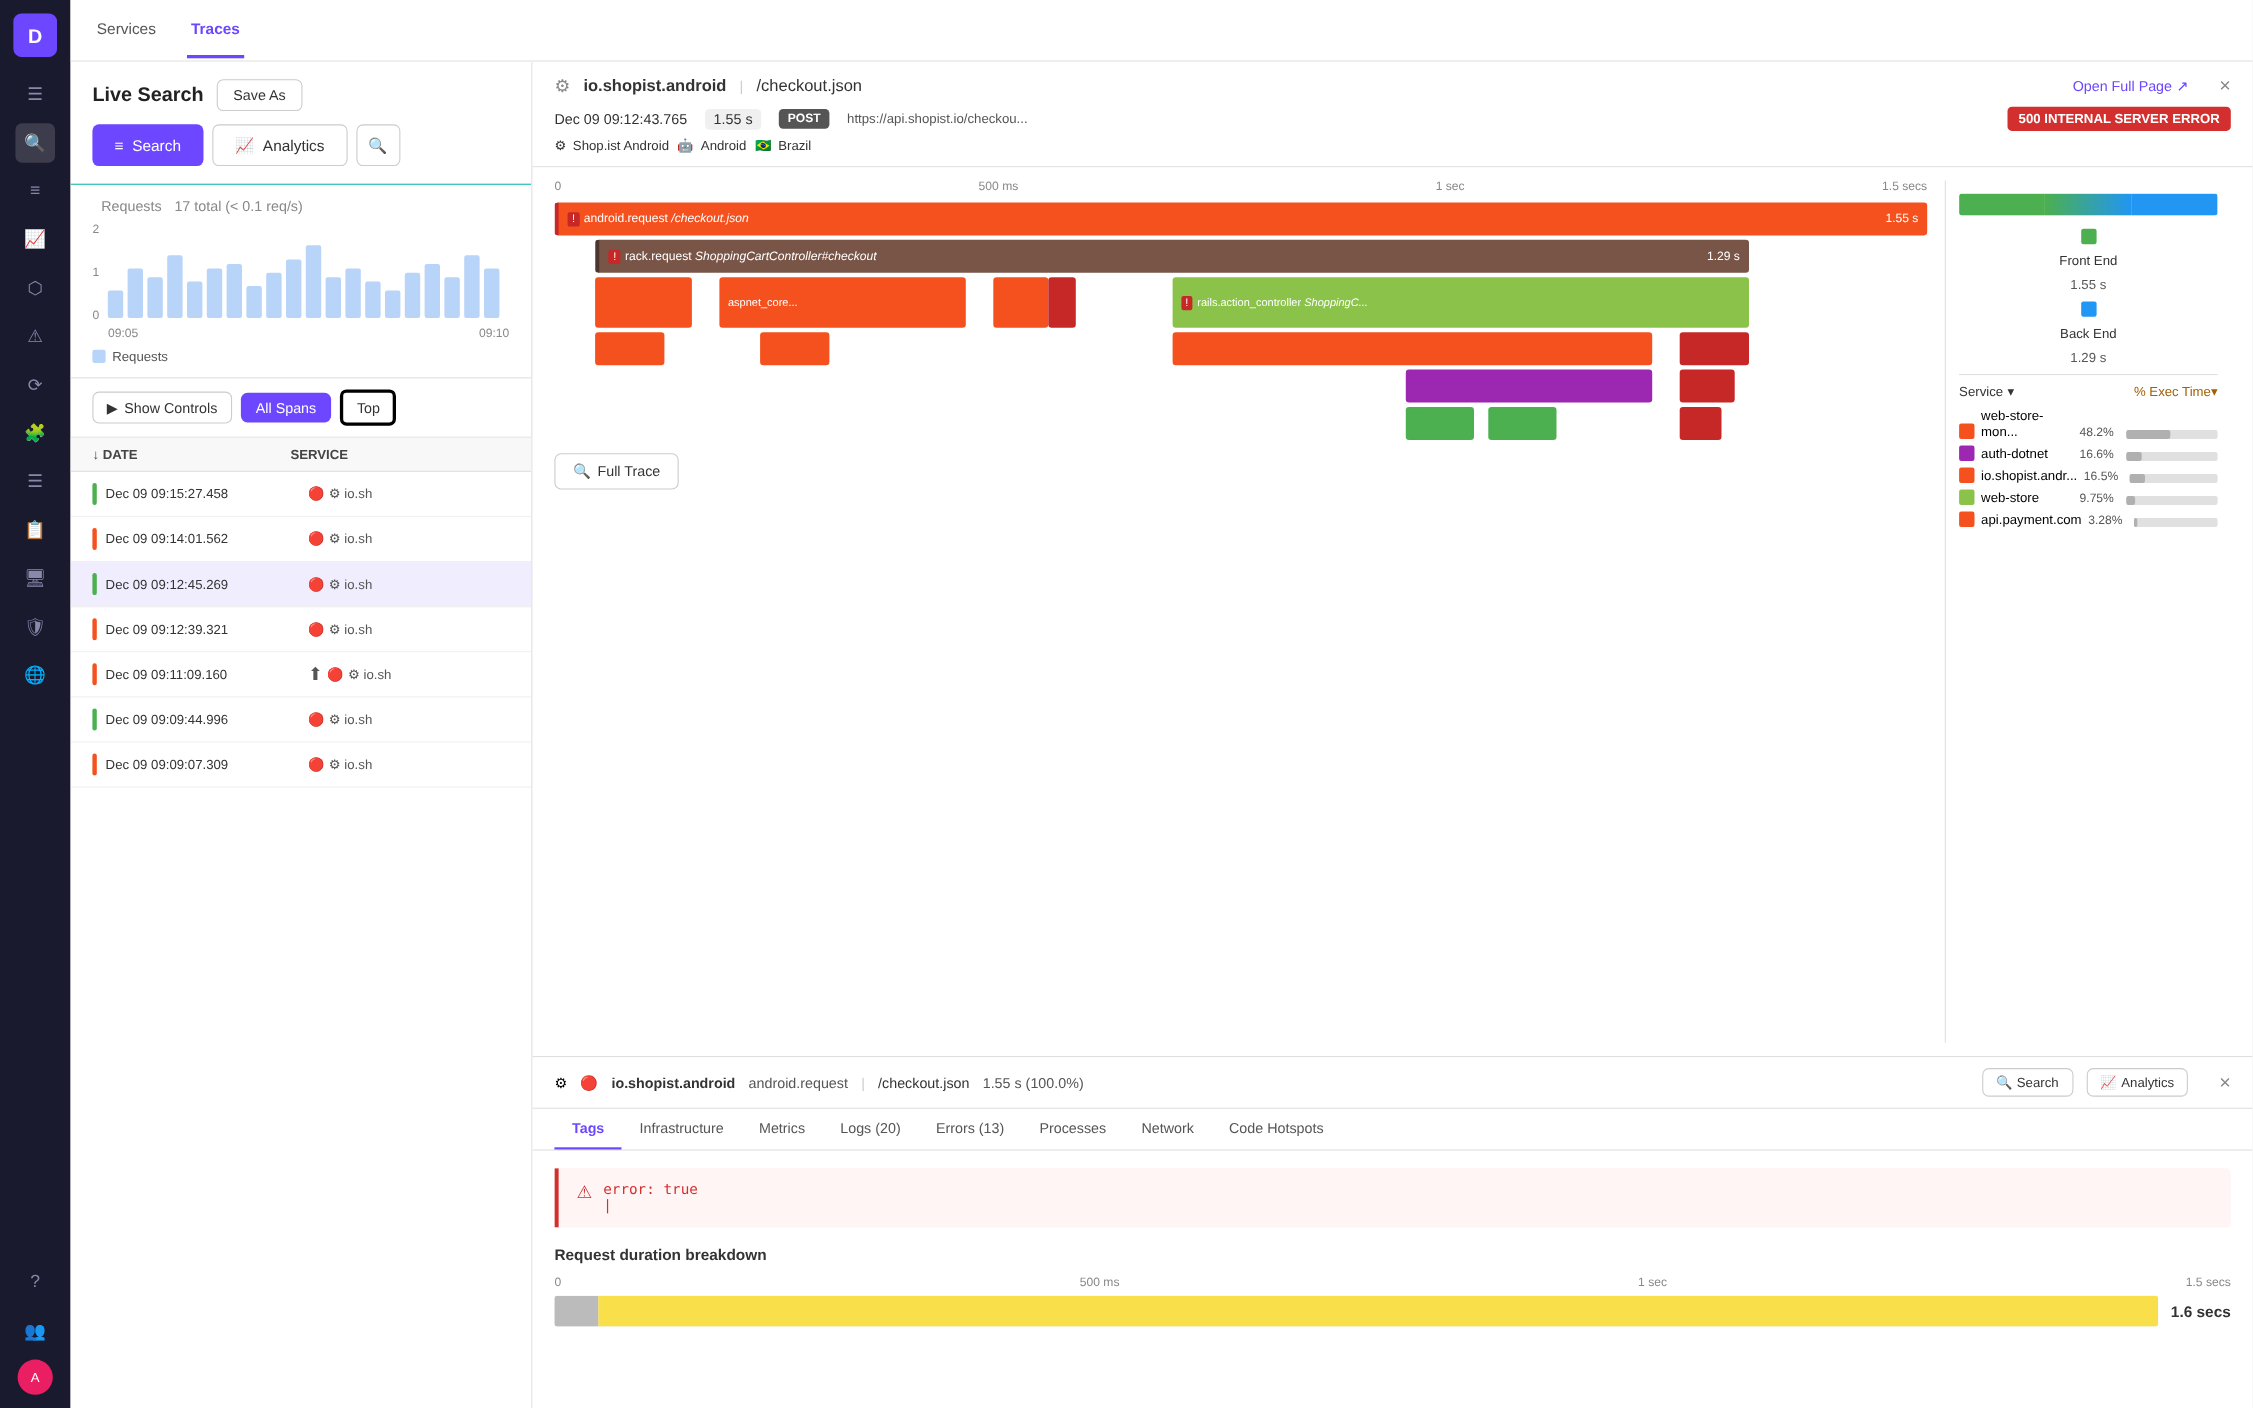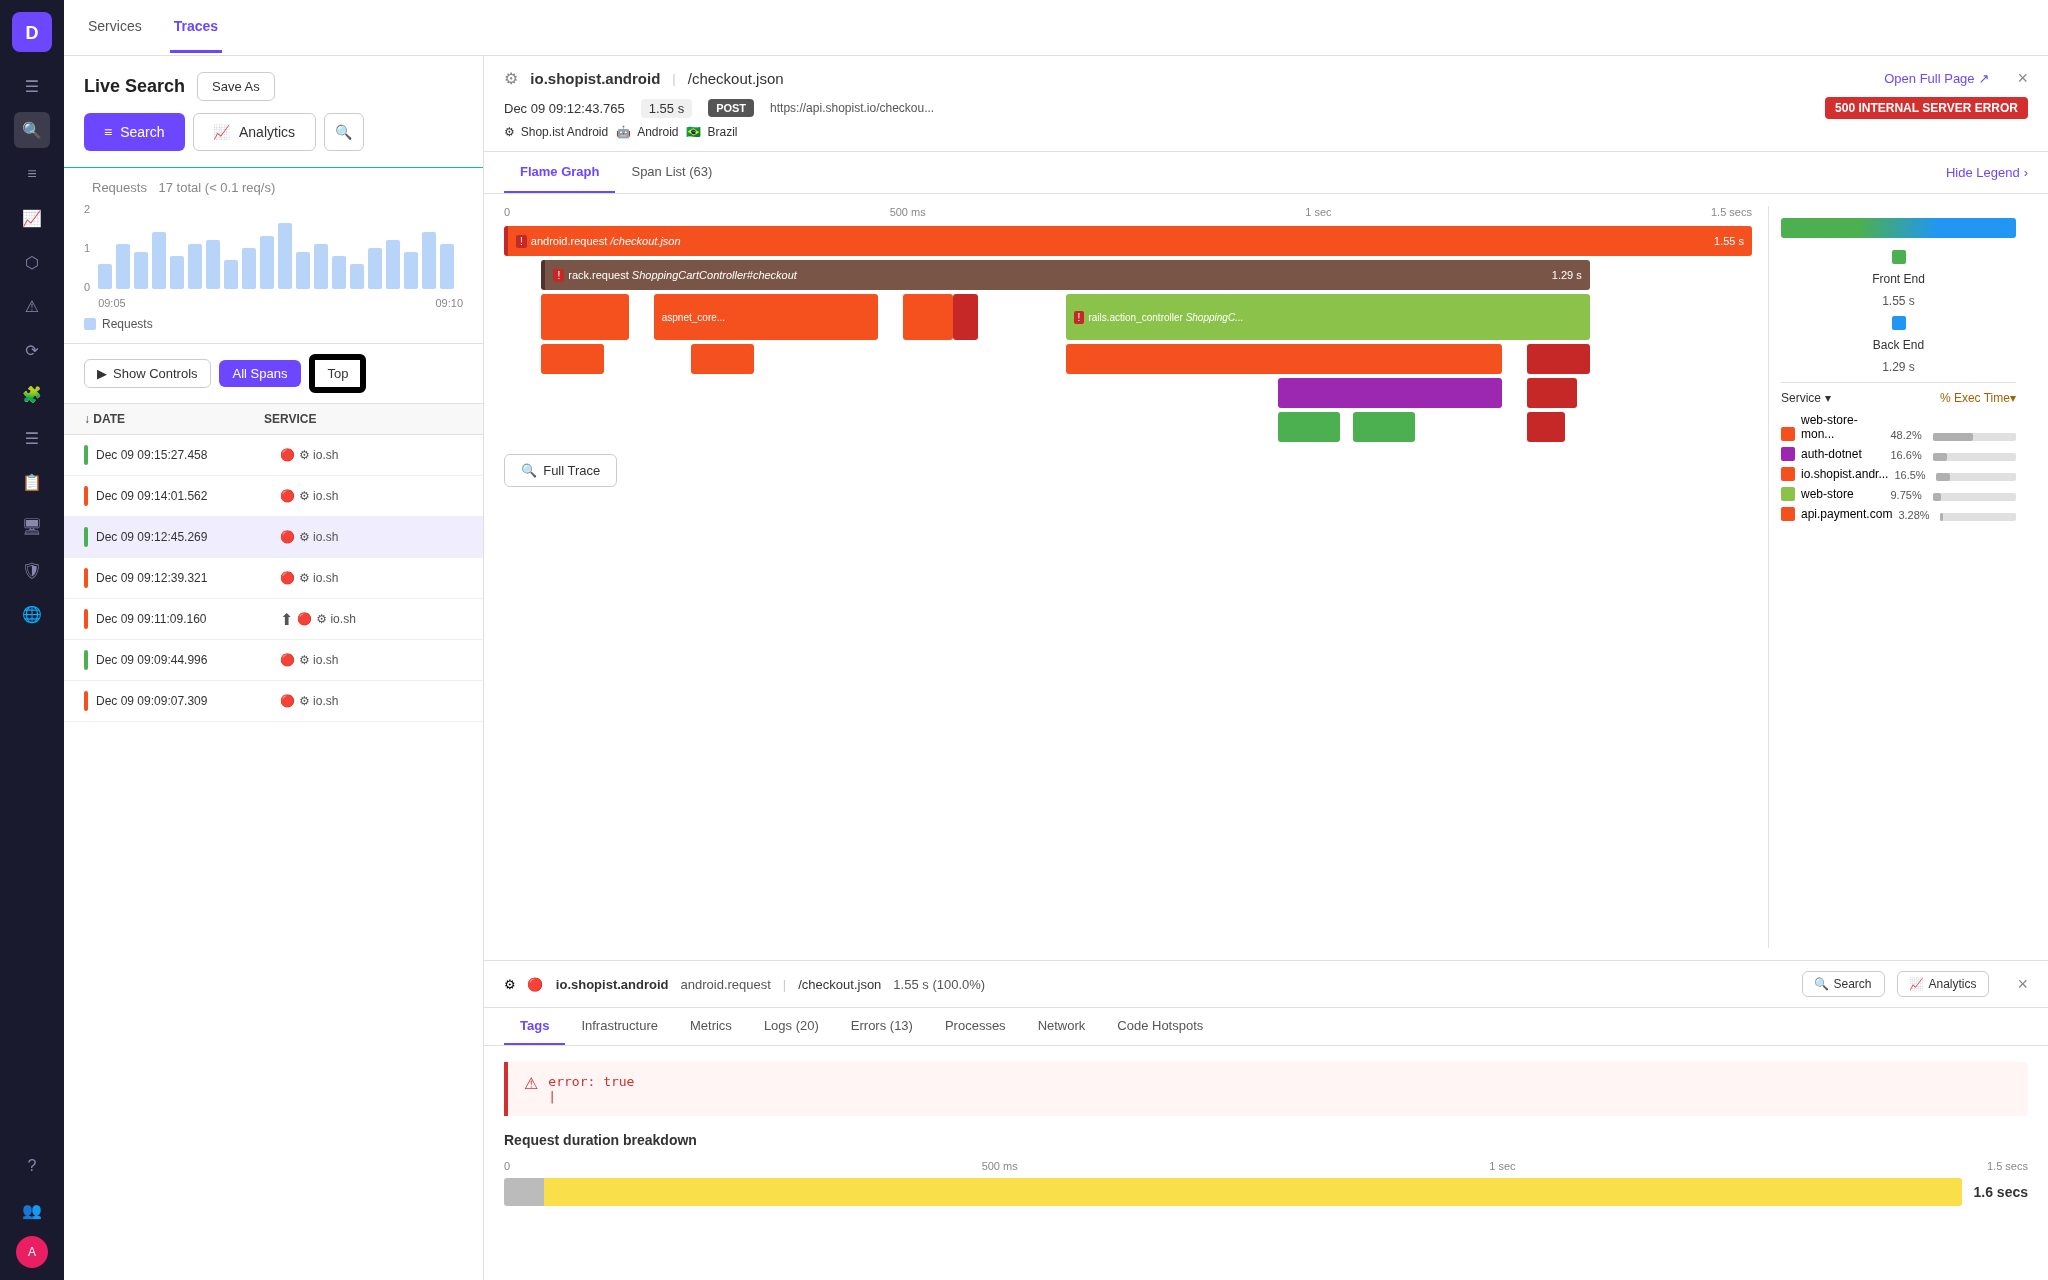--- a/index.html
+++ b/index.html
@@ -41,21 +41,21 @@
     .chart-bar { width: 14px; background: #b8d4f8; border-radius: 2px; }
     .chart-labels { display: flex; justify-content: space-between; font-size: 11px; color: #888; margin-top: 4px; }
     .chart-y { display: flex; flex-direction: column; justify-content: space-between; height: 90px; font-size: 11px; color: #888; text-align: right; padding-right: 4px; }
     .chart-legend { display: flex; align-items: center; gap: 6px; margin-top: 8px; font-size: 12px; color: #555; }
     .legend-dot { width: 12px; height: 12px; border-radius: 2px; background: #b8d4f8; }
 
     
     .controls-row { display: flex; align-items: center; gap: 8px; padding: 10px 20px; border-bottom: 1px solid #e0e0e0; }
     .show-controls-btn { border: 1px solid #ccc; background: #fff; border-radius: 6px; padding: 6px 12px; cursor: pointer; font-size: 13px; color: #333; display: flex; align-items: center; gap: 6px; }
     .all-spans-btn { background: #6c47ff; color: #fff; border: none; border-radius: 6px; padding: 6px 14px; cursor: pointer; font-size: 13px; }
-    .top-btn { background: #fff; border: 6px solid #000000; border-radius: 6px; padding: 6px 12px; cursor: pointer; font-size: 13px; color: #333; }
+    .top-btn { background: #fff; border: 3px solid #000000; border-radius: 6px; padding: 6px 12px; cursor: pointer; font-size: 13px; color: #333; }
 
     
     .trace-table { flex: 1; overflow-y: auto; }
     .table-header { display: grid; grid-template-columns: 180px 1fr; padding: 8px 20px; background: #f8f8f8; border-bottom: 1px solid #e0e0e0; font-size: 12px; font-weight: 600; color: #444; }
     .table-row { display: grid; grid-template-columns: 8px 180px 1fr; padding: 10px 20px; border-bottom: 1px solid #f0f0f0; align-items: center; cursor: pointer; gap: 4px; }
     .table-row.selected { background: #f0edff; }
     .row-bar { width: 4px; height: 20px; border-radius: 2px; }
     .row-date { font-size: 12px; color: #333; }
     .row-service { font-size: 12px; color: #555; display: flex; align-items: center; gap: 4px; }
 
@@ -355,26 +355,20 @@
           </div>
           <div class="service-tag">
             <span>🇧🇷</span>
             <span>Brazil</span>
           </div>
         </div>
       </div>
 
       <div class="flame-panel">
         <div class="flame-main">
-          <div class="flame-tabs">
-            <div class="flame-tab active">Flame Graph</div>
-            <div class="flame-tab">Span List (63)</div>
-            <div class="hide-legend">Hide Legend</div>
-            <span style="color:#6c47ff;margin-left:4px;">›</span>
-          </div>
 
           <div class="flame-content">
             <div class="flame-graph-area">
               <div class="time-axis">
                 <span>0</span>
                   <span>500 ms</span>
                   <span>1 sec</span>
                   <span>1.5 secs</span>
               </div>
 

